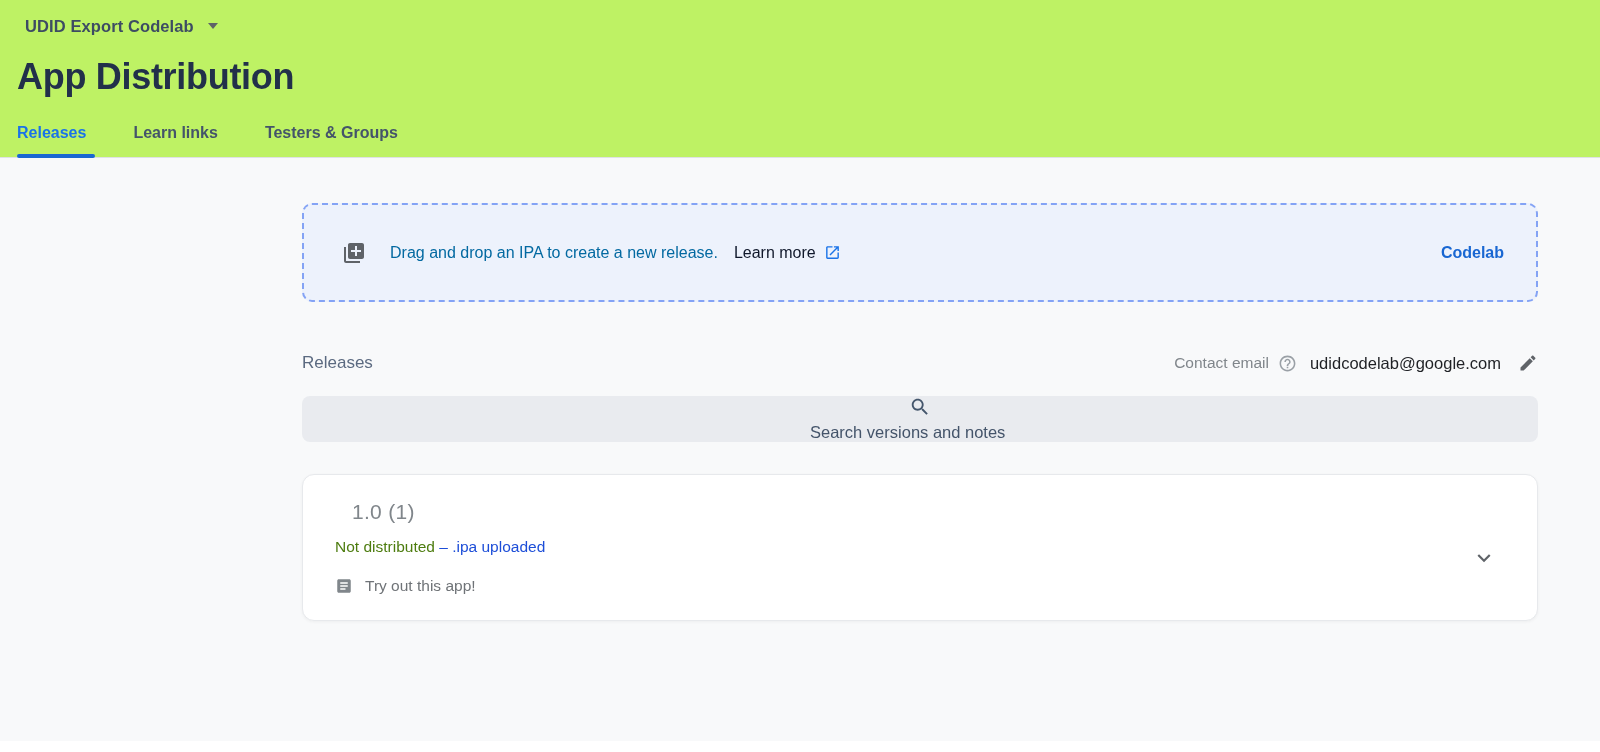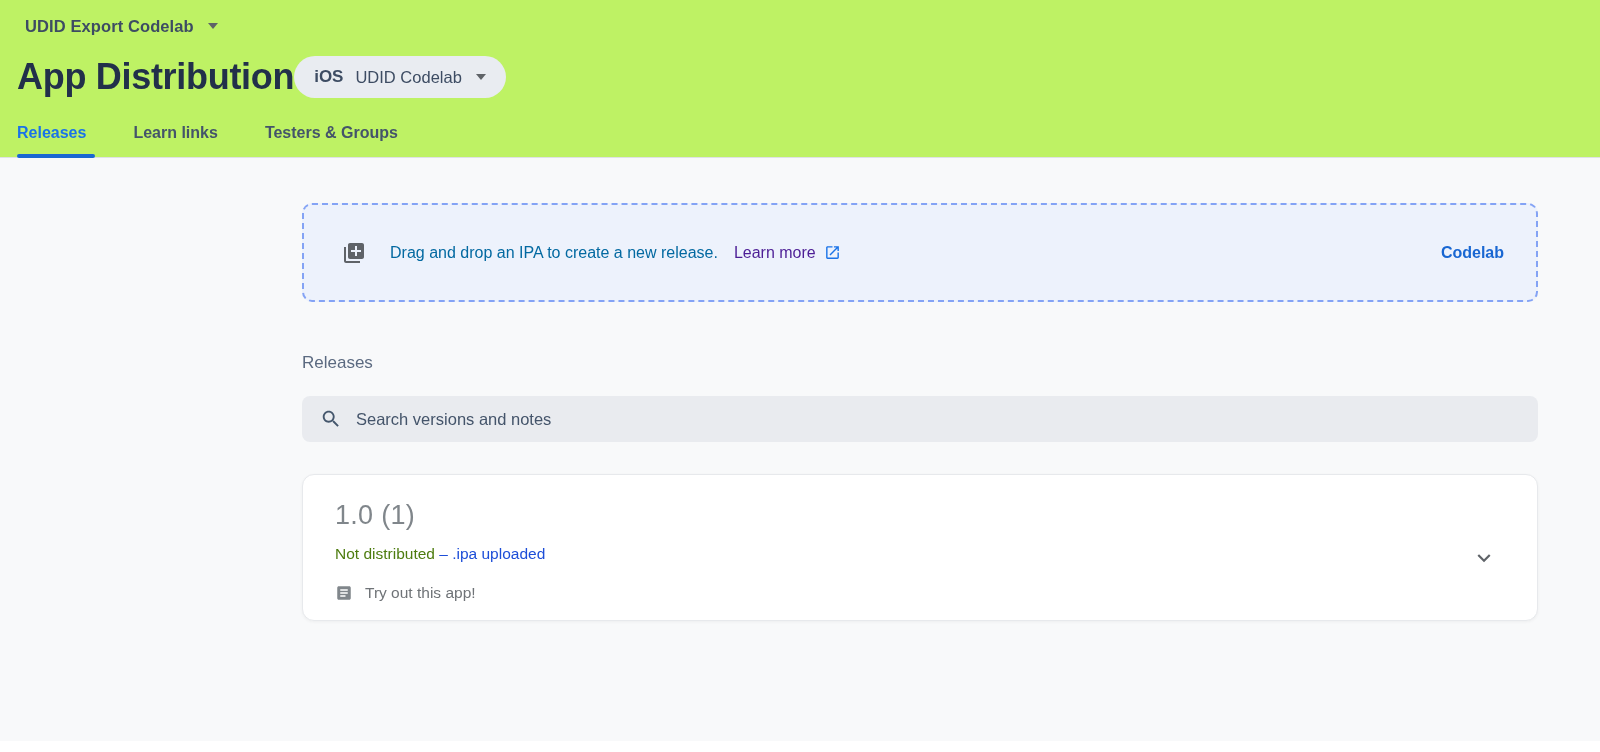--- a/index.html
+++ b/index.html
@@ -24,60 +24,55 @@
   .tab.active { color:#1a73e8; }
   .tab.active::after { content:""; position:absolute; left:0; right:-6px; bottom:-1px; height:4px; background:#1967d2; border-radius:4px; }
 
   
   .main { background:#f8f9fa; height:583px; padding:45px 0 0 0; }
   .content { margin-left:302px; width:1236px; }
 
   .dropzone { height:99px; border:2px dashed #84a3f5; background:#edf2fc; border-radius:10px; display:flex; align-items:center; padding:0 26px 0 38px; }
   .dropzone .dz-icon { width:24px; height:24px; flex:0 0 auto; margin-right:24px; }
   .dz-message { font-size:16px; color:#0369a1; }
-  .dz-learn { display:inline-flex; align-items:center; gap:8px; margin-left:16px; color:#4c1d95; font-size:16px; font-weight:500; text-decoration:none; cursor:pointer; }
+  .dz-learn { display:inline-flex; align-items:center; gap:8px; margin-left:16px; color:#0f172a; font-size:16px; font-weight:500; text-decoration:none; cursor:pointer; }
   .dz-browse { margin-left:auto; color:#1967d2; font-size:16px; font-weight:600; background:none; border:none; cursor:pointer; padding:8px 6px; font-family:inherit; }
 
   .releases-row { display:flex; align-items:center; margin-top:48px; height:26px; }
   .releases-heading { font-size:17px; color:#5b6a80; }
   .contact { margin-left:auto; display:flex; align-items:center; gap:9px; }
   .contact-label { font-size:15.5px; color:#80868b; }
   .contact-email { font-size:16.5px; color:#1f2125; margin-left:4px; }
   .icon-help { width:19px; height:19px; }
   .icon-edit { width:20px; height:20px; margin-left:8px; cursor:pointer; }
 
-  .search-bar { margin-top:20px; height:46px; background:#e9ebef; border-radius:8px; display:flex; align-items:center; padding:0 18px; gap:14px; }
+  .search-bar { margin-top:20px; height:46px; background:#e9ebef; border-radius:8px; display:flex; align-items:center; padding:0 18px; gap:4px;flex-direction:column; }
   .search-bar svg { width:22px; height:22px; flex:0 0 auto; }
   .search-input { flex:1; background:transparent; border:none; outline:none; font-size:16.5px; color:#2f3f56; font-family:inherit; height:100%; }
   .search-input::placeholder { color:#44546a; opacity:1; }
 
   .release-card { position:relative; margin-top:32px; background:#ffffff; border:1px solid #e7e9ec; border-radius:12px; box-shadow:0 1px 3px rgba(60,64,67,.06); padding:25px 32px 24px 32px; height:147px; }
-  .version { font-size:27px; color:#80868b; letter-spacing:.3px; }
+  .version { font-size:21px; color:#80868b; letter-spacing:.3px;margin-left:17px; }
   .status-line { margin-top:14px; font-size:15.5px; }
   .status-main { color:#4d7c0f; }
   .status-detail { color:#1d4ed8; }
   .notes-line { margin-top:21px; display:flex; align-items:center; gap:12px; font-size:15.5px; color:#6f7377; }
   .notes-line svg { width:18px; height:18px; }
   .card-chevron { position:absolute; right:40px; top:70px; width:26px; height:26px; cursor:pointer; }
 </style>
 </head>
 <body>
 
 <div class="header">
   <div class="project-row">
     <span class="project-name">UDID Export Codelab</span>
     <span class="caret"></span>
   </div>
   <div class="title-row">
     <h1 class="page-title">App Distribution</h1>
-    <div class="app-chip">
-      <span class="platform">iOS</span>
-      <span class="app-name">UDID Codelab</span>
-      <span class="caret"></span>
-    </div>
   </div>
   <div class="tabs">
     <div class="tab active">Releases</div>
     <div class="tab">Learn links</div>
     <div class="tab">Testers &amp; Groups</div>
   </div>
 </div>
 
 <div class="main">
   <div class="content">
@@ -95,20 +90,34 @@
           <svg viewBox="0 0 24 24" width="17" height="17" fill="#1a73e8">
               <path d="M19 19H5V5h7V3H5c-1.11 0-2 .9-2 2v14c0 1.1.89 2 2 2h14c1.1 0 2-.9 2-2v-7h-2v7zM14 3v2h3.59l-9.83 9.83 1.41 1.41L19 6.41V10h2V3h-7z"></path>
             </svg>
         </span>
       </a>
       <button class="dz-browse">Codelab</button>
     </div>
 
     <div class="releases-row">
       <span class="releases-heading">Releases</span>
+      <div class="contact">
+        <span class="contact-label">Contact email</span>
+        <span class="icon-help">
+          <svg viewBox="0 0 24 24" fill="#9aa0a6">
+              <path d="M11 18h2v-2h-2v2zm1-16C6.48 2 2 6.48 2 12s4.48 10 10 10 10-4.48 10-10S17.52 2 12 2zm0 18c-4.41 0-8-3.59-8-8s3.59-8 8-8 8 3.59 8 8-3.59 8-8 8zm0-14c-2.21 0-4 1.79-4 4h2c0-1.1.9-2 2-2s2 .9 2 2c0 2-3 1.75-3 5h2c0-2.25 3-2.5 3-5 0-2.21-1.79-4-4-4z"></path>
+            </svg>
+        </span>
+        <span class="contact-email">udidcodelab@google.com</span>
+        <span class="icon-edit">
+          <svg viewBox="0 0 24 24" fill="#5f6368">
+              <path d="M3 17.25V21h3.75L17.81 9.94l-3.75-3.75L3 17.25zM20.71 7.04c.39-.39.39-1.02 0-1.41l-2.34-2.34c-.39-.39-1.02-.39-1.41 0l-1.83 1.83 3.75 3.75 1.83-1.83z"></path>
+            </svg>
+        </span>
+      </div>
     </div>
 
     <div class="search-bar">
       <span style="display:inline-flex;">
         <svg viewBox="0 0 24 24" fill="#44566c">
             <path d="M15.5 14h-.79l-.28-.27C15.41 12.59 16 11.11 16 9.5 16 5.91 13.09 3 9.5 3S3 5.91 3 9.5 5.91 16 9.5 16c1.61 0 3.09-.59 4.23-1.57l.27.28v.79l5 4.99L20.49 19l-4.99-5zm-6 0C7.01 14 5 11.99 5 9.5S7.01 5 9.5 5 14 7.01 14 9.5 11.99 14 9.5 14z"></path>
           </svg>
       </span>
       <input class="search-input" type="text" placeholder="Search versions and notes" style="">
     </div>

